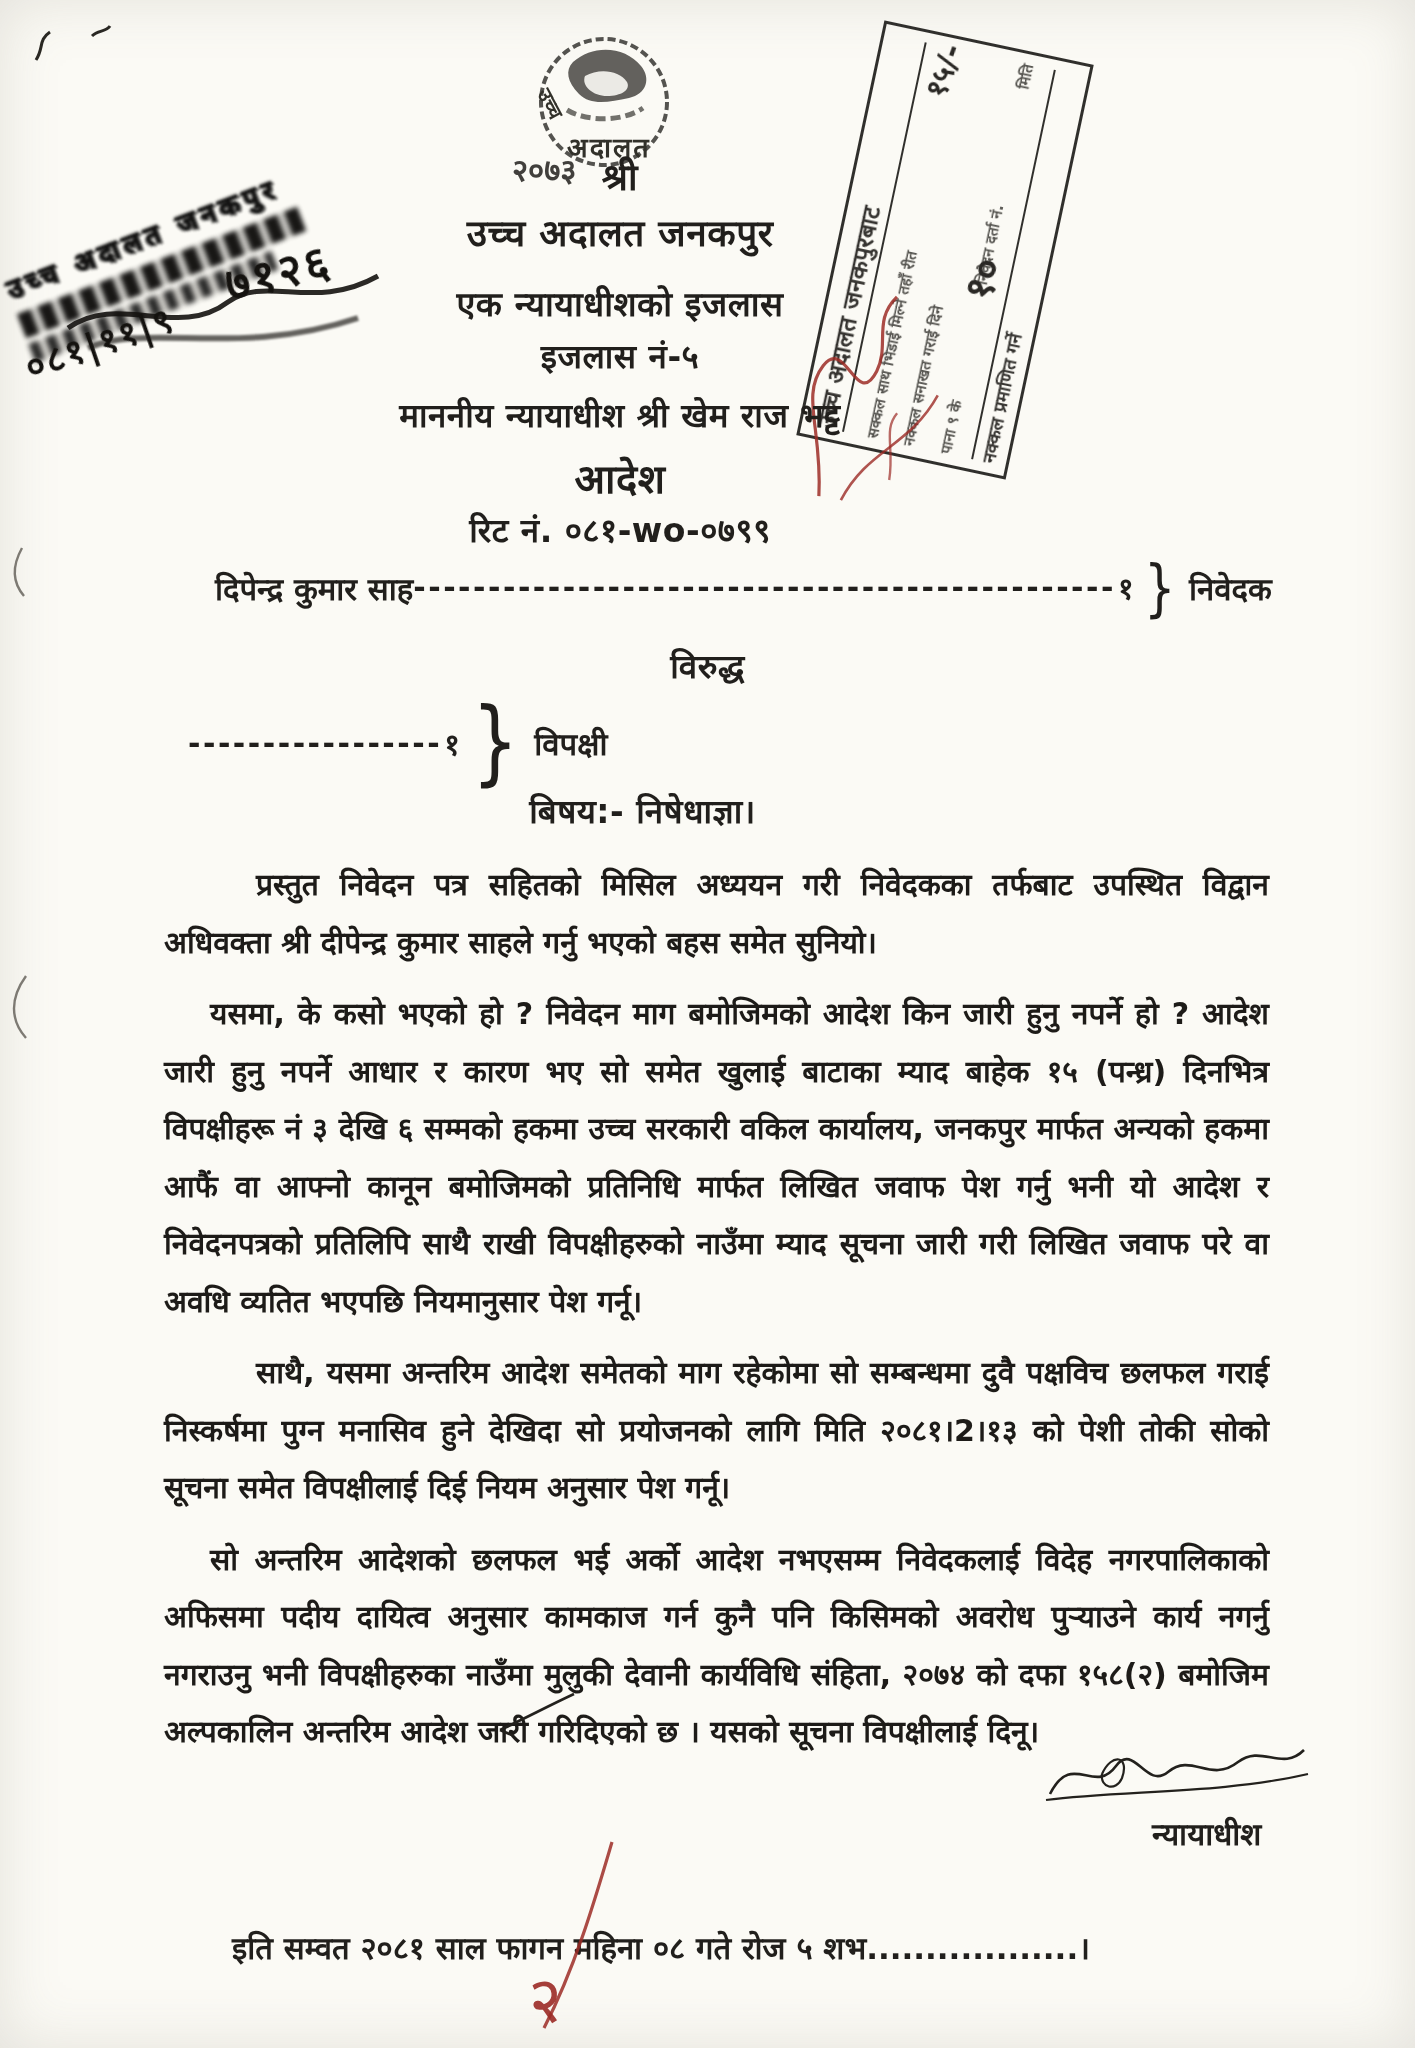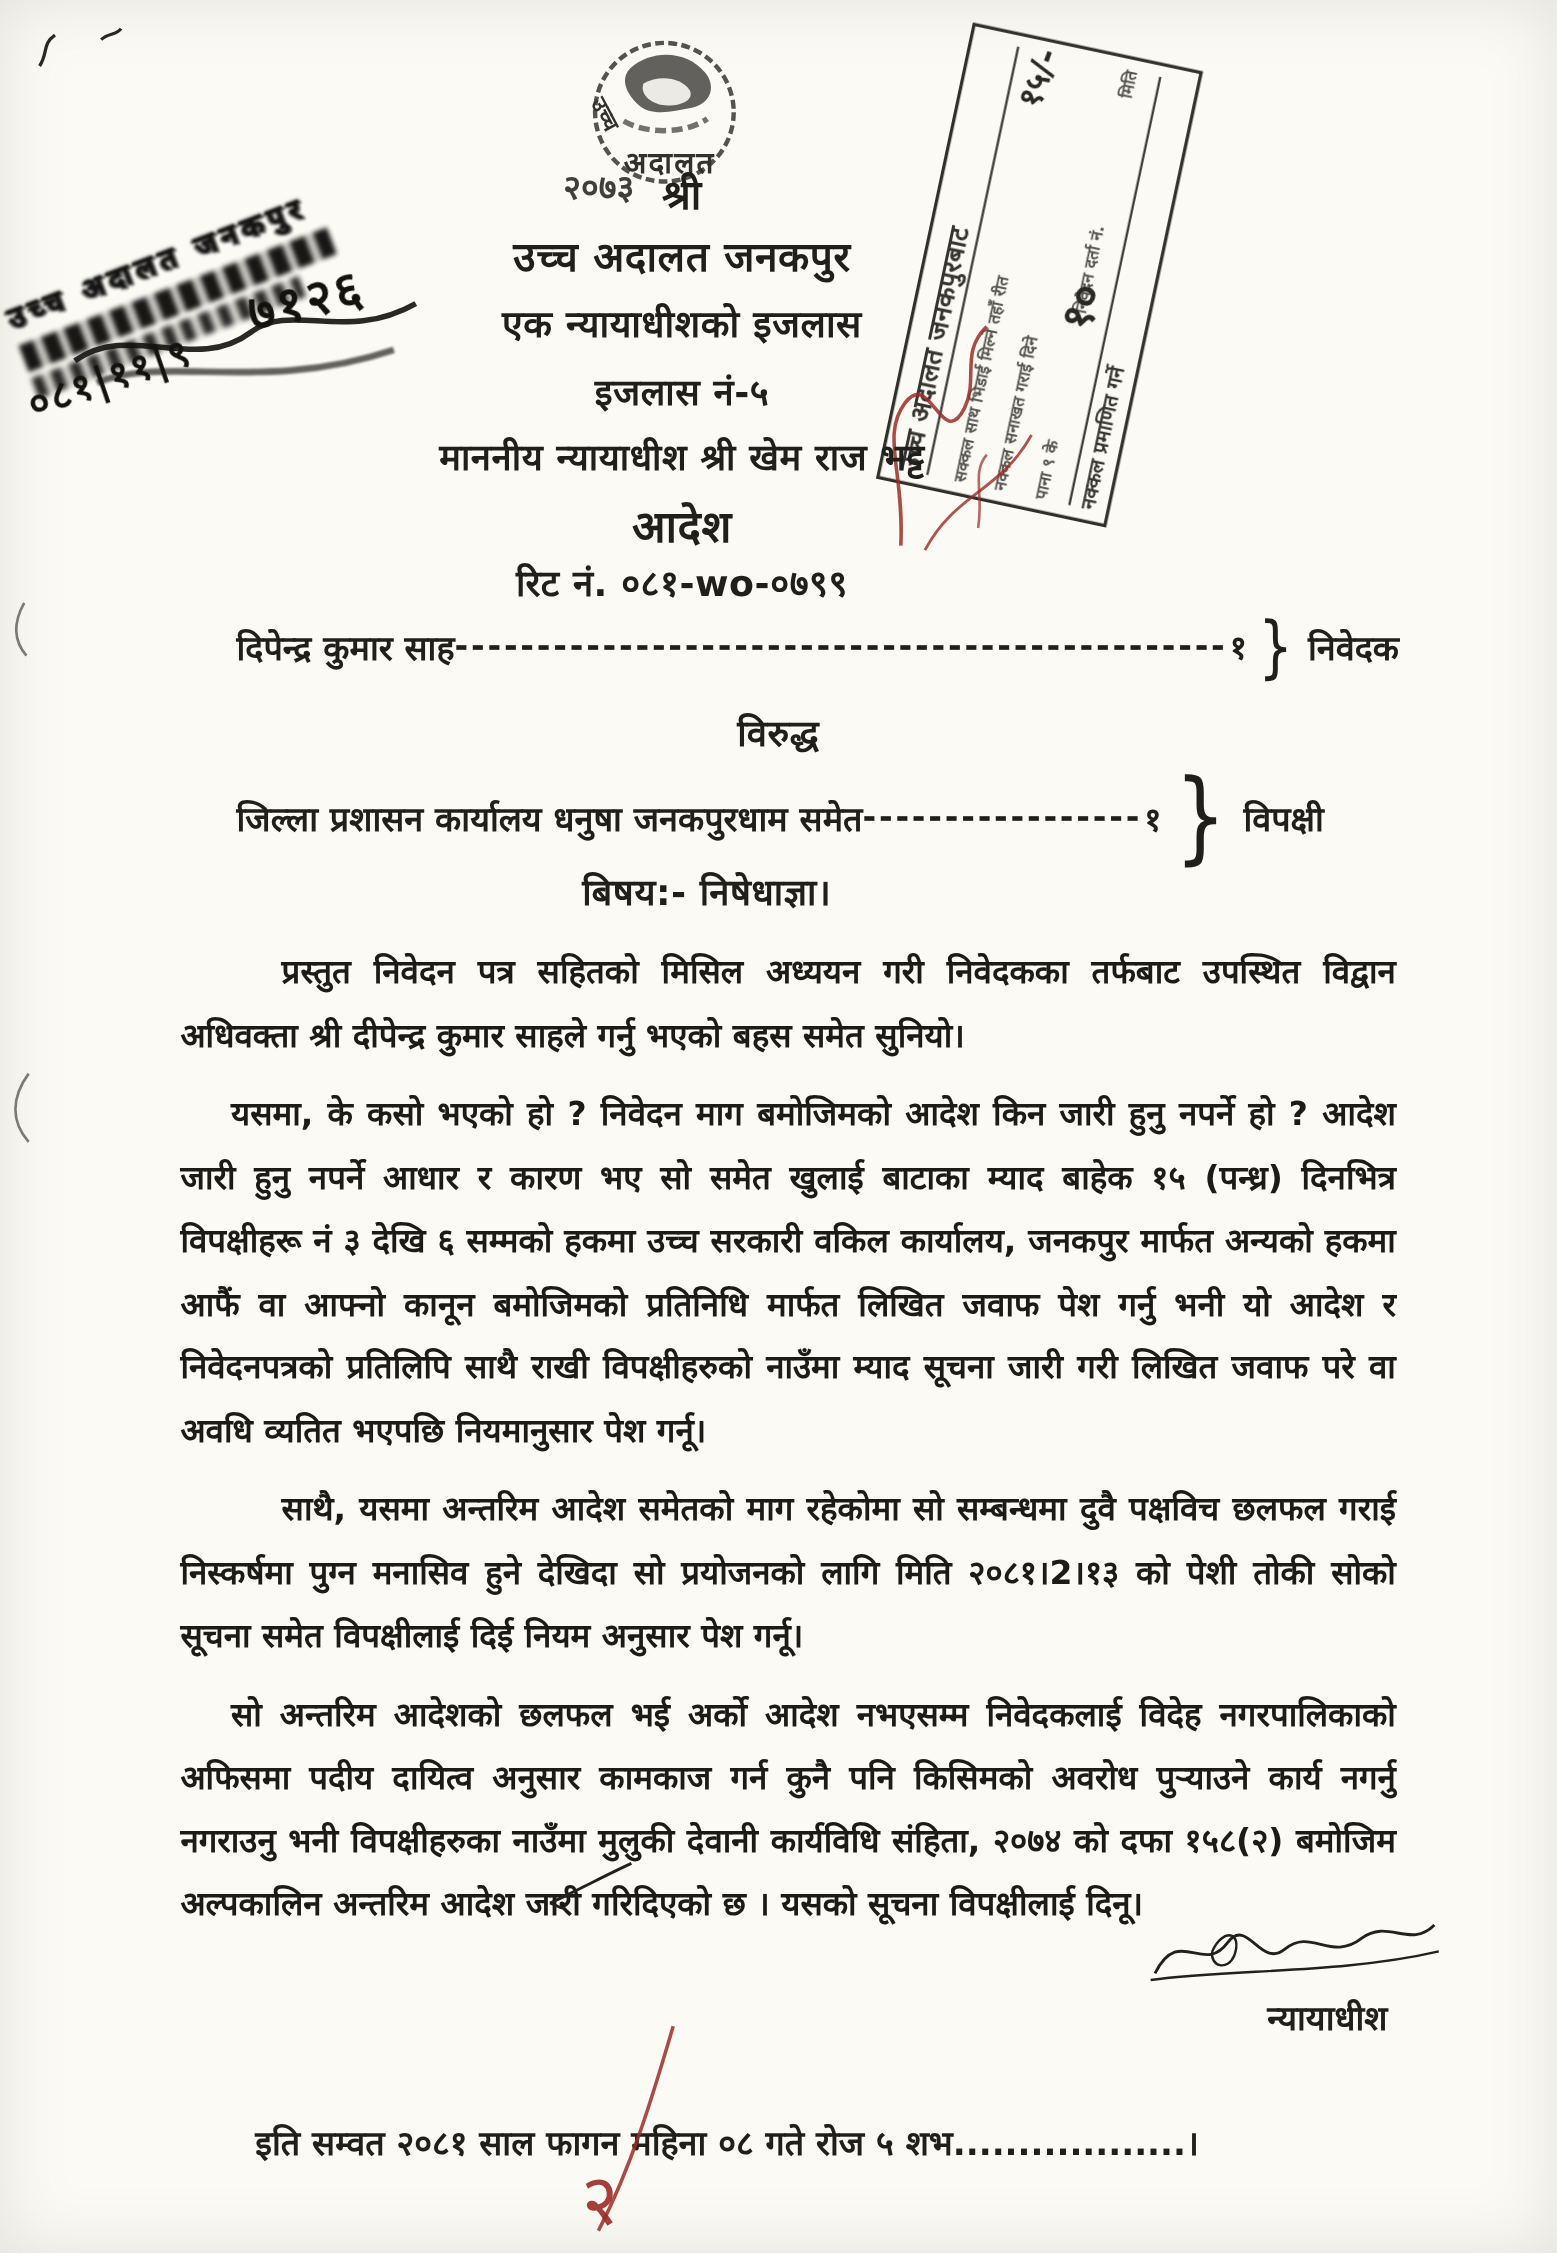--- a/index.html
+++ b/index.html
@@ -124,38 +124,37 @@
   </div>
 
   <svg class="abs" style="left:770px;top:295px;transform:rotate(-16deg)" width="180" height="210">
     <path d="M24,186 C46,122 34,84 64,62 C94,40 84,114 114,82 C134,60 124,32 154,16" stroke="#9c2b26" stroke-width="3.2" fill="none" opacity=".85"></path>
     <path d="M44,196 C84,154 124,164 166,122" stroke="#9c2b26" stroke-width="2.6" fill="none" opacity=".8"></path>
     <path d="M96,190 C110,160 104,140 122,128" stroke="#9c2b26" stroke-width="2.4" fill="none" opacity=".7"></path>
   </svg>
 
   <div class="abs ctr hline" style="top:150px;font-size:37px">श्री</div>
   <div class="abs ctr hline" style="top:206px;font-size:37px">उच्च अदालत जनकपुर</div>
-  <div class="abs ctr hline" style="top:270px;font-size:34px">एक न्यायाधीशको इजलास</div>
+  <div class="abs ctr hline" style="top:280px;font-size:34px">एक न्यायाधीशको इजलास</div>
   <div class="abs ctr hline" style="top:333px;font-size:33px">इजलास नं-५</div>
   <div class="abs ctr hline" style="top:392px;font-size:33px">माननीय न्यायाधीश श्री खेम राज भट्ट</div>
   <div class="abs ctr hline" style="top:450px;font-size:40px">आदेश</div>
   <div class="abs ctr hline" style="top:507px;font-size:33px">रिट नं. ०८१-wo-०७९९</div>
 
   <div class="abs party-row" style="top:560px">
     <span class="party-name">दिपेन्द्र कुमार साह</span>
     <span class="party-dashes">-----------------------------------------------</span>
     <span class="party-count">१</span>
     <span class="party-brace" style="font-size:62px">}</span>
     <span class="party-role">निवेदक</span>
   </div>
 
   <div class="abs hline" style="left:0;width:1415px;text-align:center;top:643px;font-size:33px">विरुद्ध</div>
 
   <div class="abs party-row" style="top:702px">
-    <span class="party-name">जिल्ला प्रशासन कार्यालय धनुषा जनकपुरधाम समेत</span>
     <span class="party-dashes">-----------------</span>
     <span class="party-count">१</span>
     <span class="party-brace" style="font-size:92px">}</span>
     <span class="party-role">विपक्षी</span>
   </div>
 
   <div class="abs hline" style="left:0;width:1285px;text-align:center;top:788px;font-size:33px">बिषय:- निषेधाज्ञा।</div>
 
   <div class="abs body-text">
     <p class="indent-lg">प्रस्तुत निवेदन पत्र सहितको मिसिल अध्ययन गरी निवेदकका तर्फबाट उपस्थित विद्वान अधिवक्ता श्री दीपेन्द्र कुमार साहले गर्नु भएको बहस समेत सुनियो।</p>

